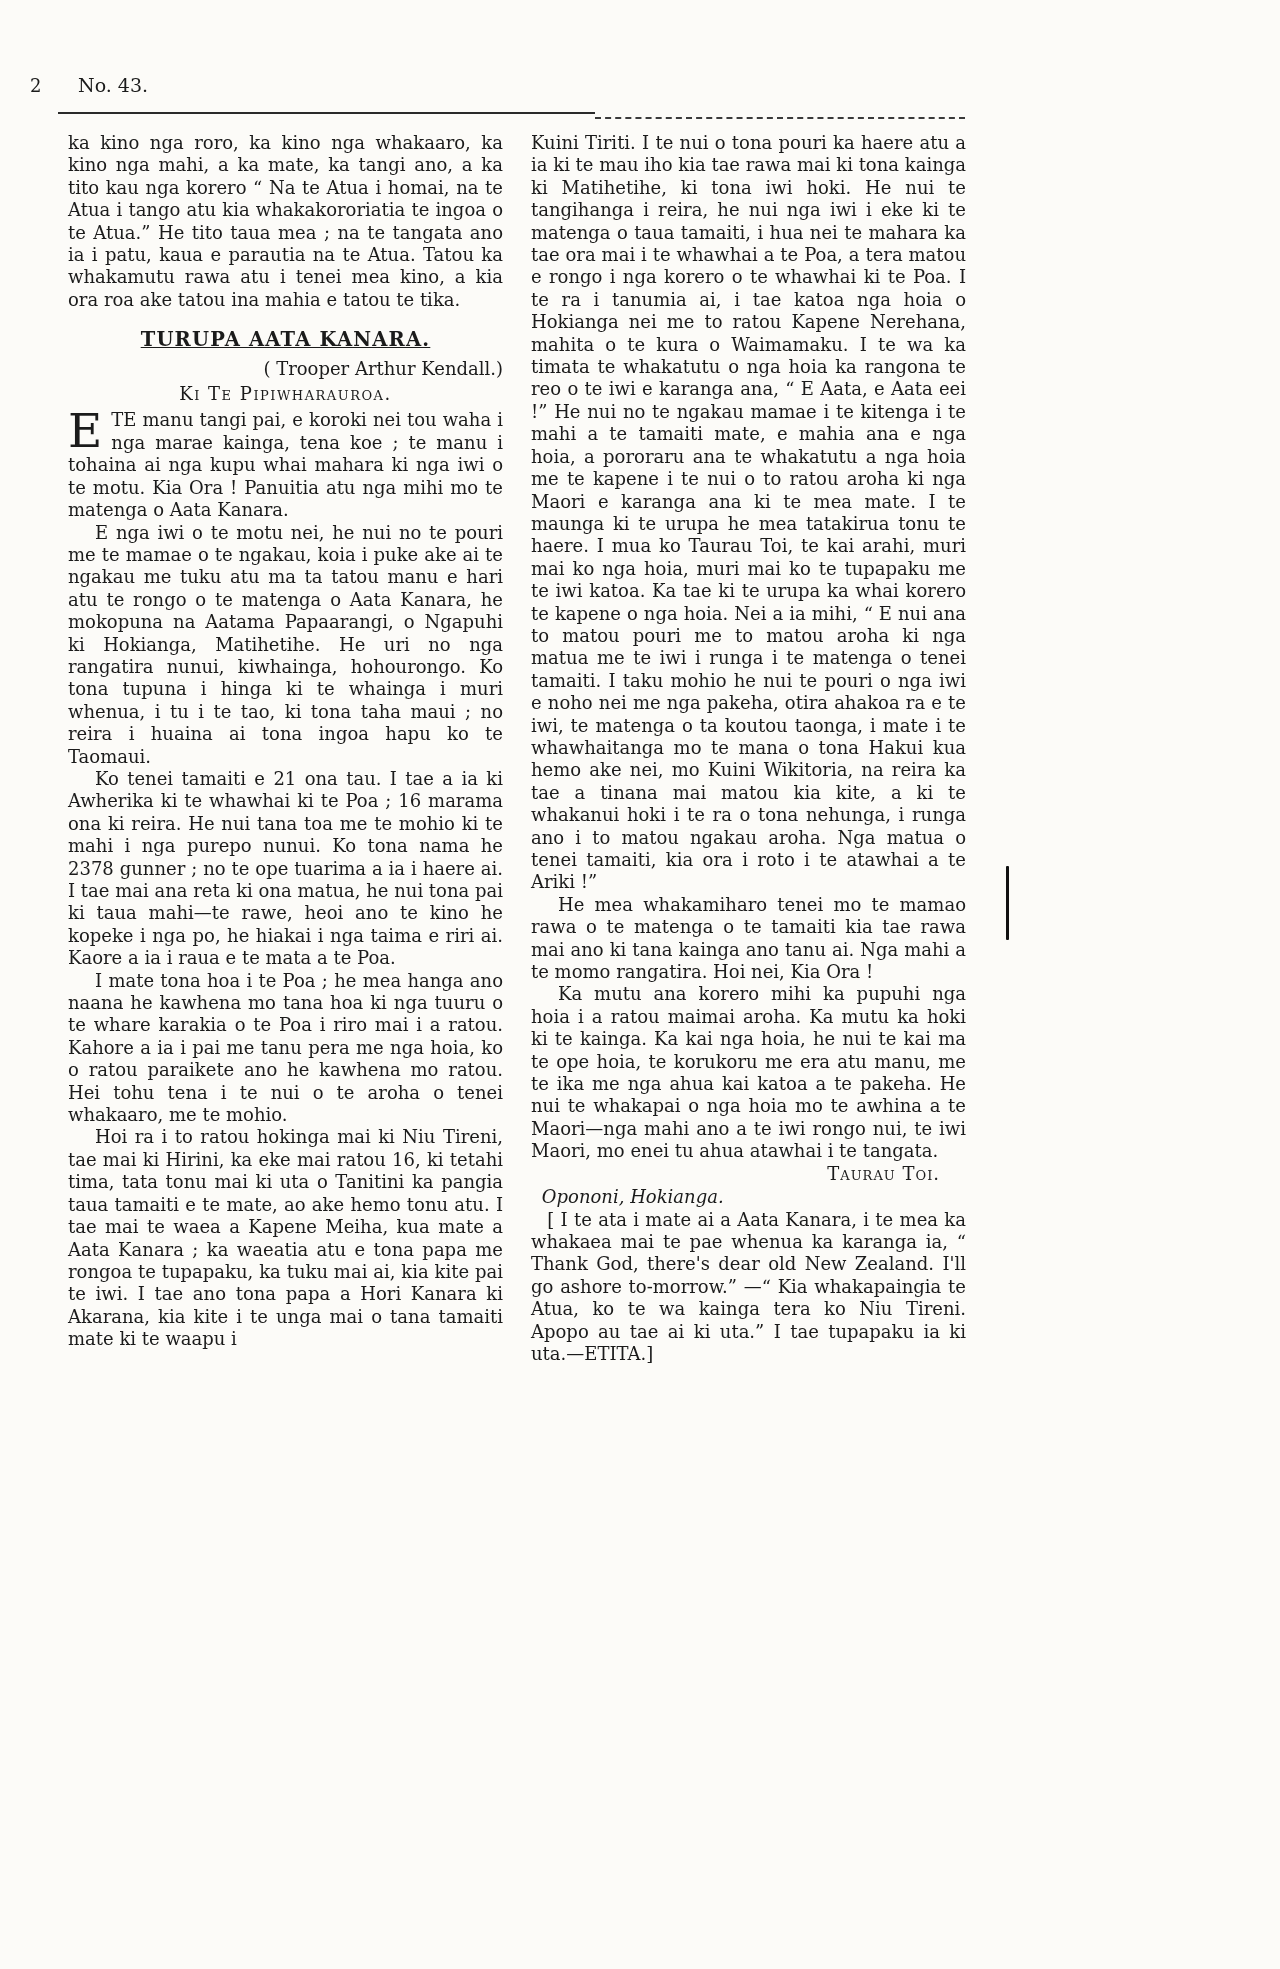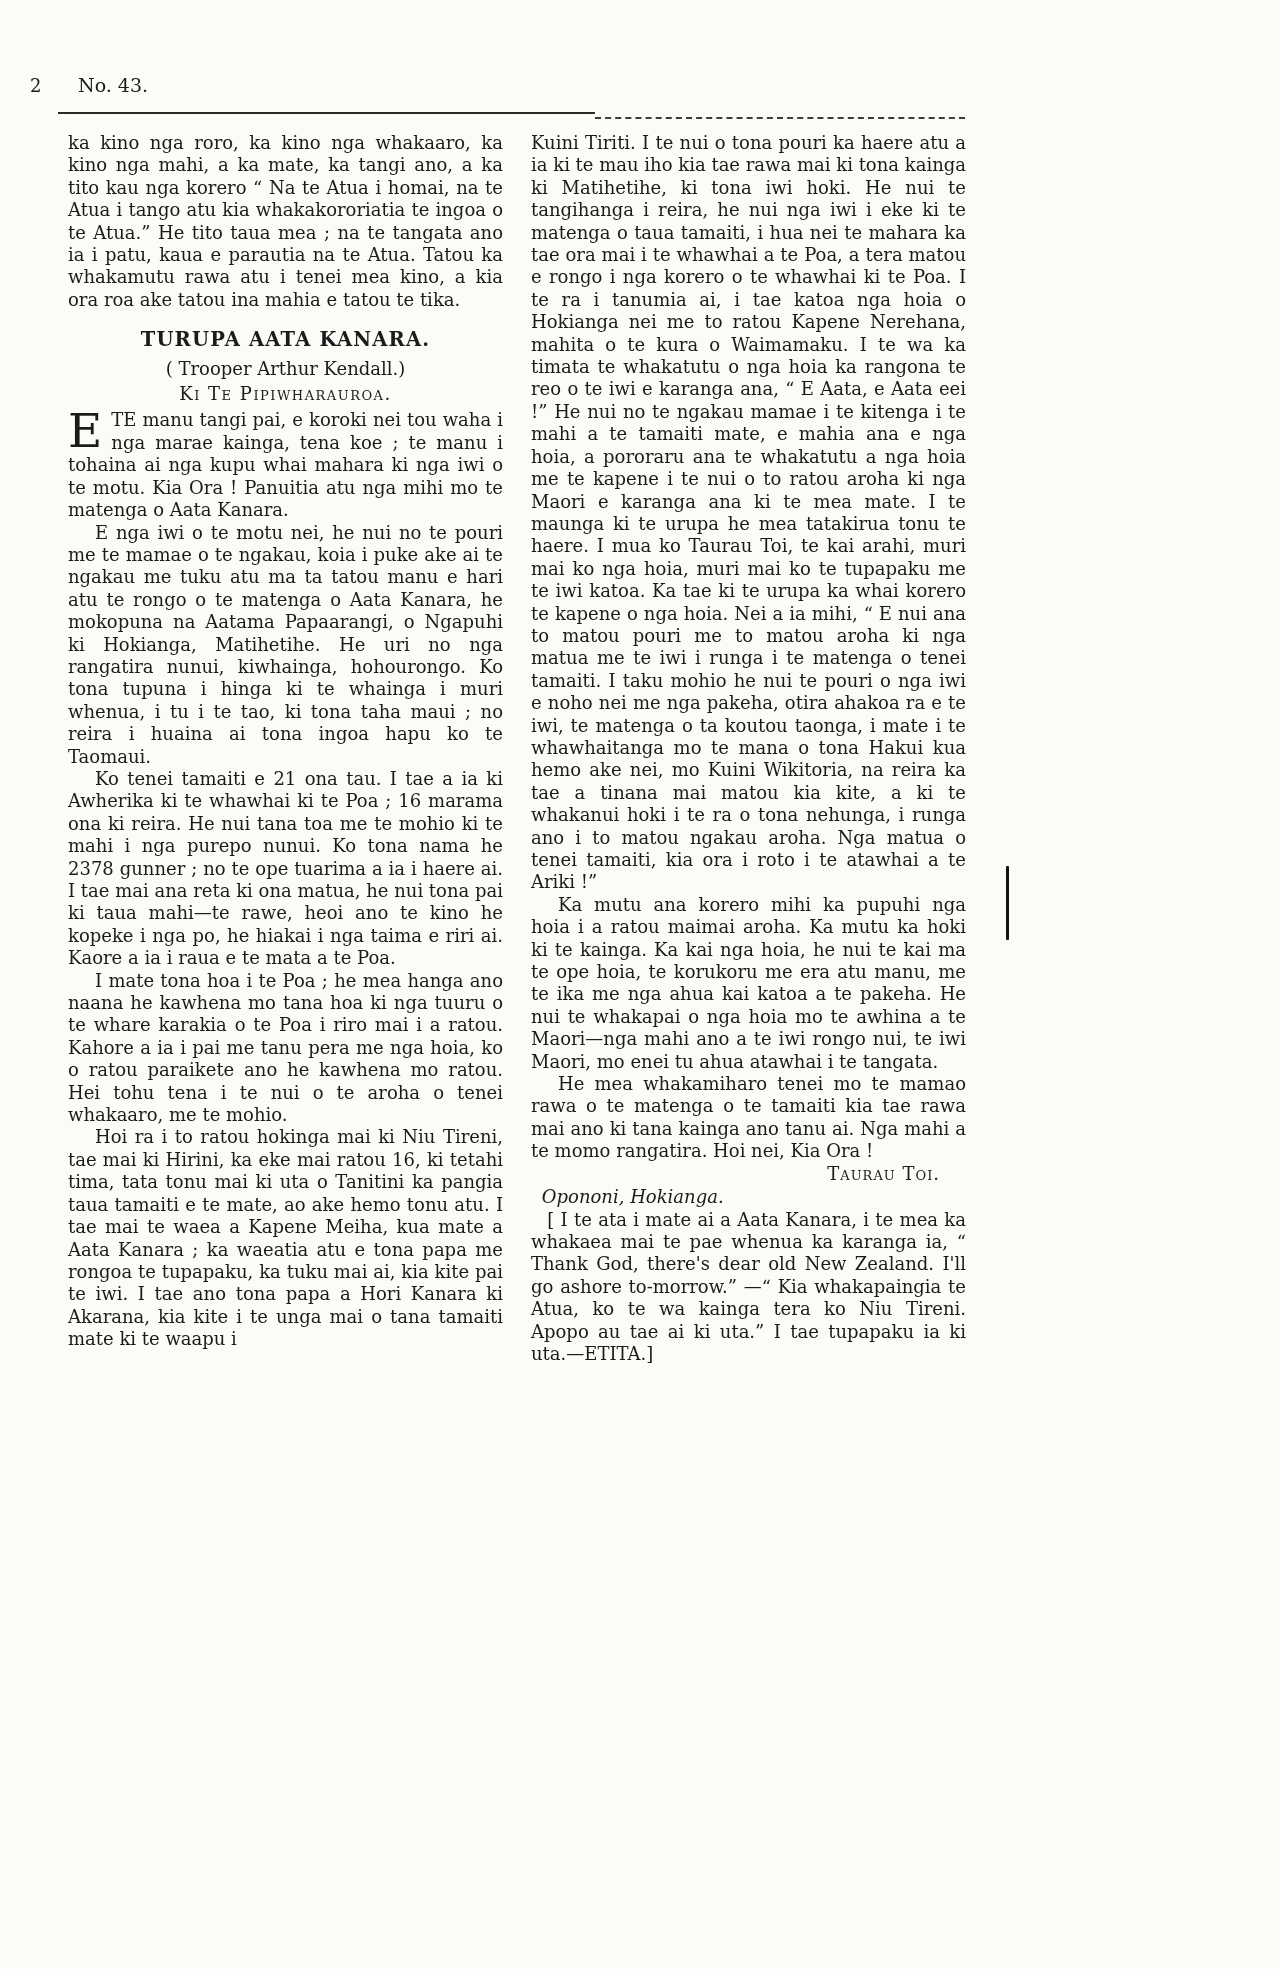--- a/index.html
+++ b/index.html
@@ -77,23 +77,24 @@
   .col p.noindent {
     text-indent: 0;
   }
   .article-heading {
     margin: 18px 0 6px 0;
     text-align: center;
     font-size: 19.5px;
     font-weight: bold;
     letter-spacing: 1.2px;
     text-indent: 0;
+    text-decoration: underline;
   }
   .subhead {
-    text-align: center;
+    text-align: right;
     text-indent: 0 !important;
     margin: 0 0 2px 0 !important;
   }
   .salutation {
     text-align: center;
     text-indent: 0 !important;
     font-variant: small-caps;
     letter-spacing: 1.5px;
     margin: 3px 0 4px 0 !important;
   }
@@ -158,22 +159,22 @@
       </p>
 
       <p>E nga iwi o te motu nei, he nui no te pouri me te mamae o te ngakau, koia i puke ake ai te ngakau me tuku atu ma ta tatou manu e hari atu te rongo o te matenga o Aata Kanara, he mokopuna na Aatama Papaarangi, o Ngapuhi ki Hokianga, Matihetihe.  He uri no nga rangatira nunui, kiwhainga, hohourongo.  Ko tona tupuna i hinga ki te whainga i muri whenua, i tu i te tao, ki tona taha maui ; no reira i huaina ai tona ingoa hapu ko te Taomaui.</p>
       <p>Ko tenei tamaiti e 21 ona tau.  I tae a ia ki Awherika ki te whawhai ki te Poa ; 16 marama ona ki reira.  He nui tana toa me te mohio ki te mahi i nga purepo nunui.  Ko tona nama he 2378 gunner ; no te ope tuarima a ia i haere ai.  I tae mai ana reta ki ona matua, he nui tona pai ki taua mahi—te rawe, heoi ano te kino he kopeke i nga po, he hiakai i nga taima e riri ai.  Kaore a ia i raua e te mata a te Poa.</p>
       <p>I mate tona hoa i te Poa ; he mea hanga ano naana he kawhena mo tana hoa ki nga tuuru o te whare karakia o te Poa i riro mai i a ratou.  Kahore a ia i pai me tanu pera me nga hoia, ko o ratou paraikete ano he kawhena mo ratou.  Hei tohu tena i te nui o te aroha o tenei whakaaro, me te mohio.</p>
       <p>Hoi ra i to ratou hokinga mai ki Niu Tireni, tae mai ki Hirini, ka eke mai ratou 16, ki tetahi tima, tata tonu mai ki uta o Tanitini ka pangia taua tamaiti e te mate, ao ake hemo tonu atu.  I tae mai te waea a Kapene Meiha, kua mate a Aata Kanara ; ka waeatia atu e tona papa me rongoa te tupapaku, ka tuku mai ai, kia kite pai te iwi.  I tae ano tona papa a Hori Kanara ki Akarana, kia kite i te unga mai o tana tamaiti mate ki te waapu i</p>
     </div>
 
     <div class="col">
       <p class="noindent">Kuini Tiriti.  I te nui o tona pouri ka haere atu a ia ki te mau iho kia tae rawa mai ki tona kainga ki Matihetihe, ki tona iwi hoki.  He nui te tangihanga i reira, he nui nga iwi i eke ki te matenga o taua tamaiti, i hua nei te mahara ka tae ora mai i te whawhai a te Poa, a tera matou e rongo i nga korero o te whawhai ki te Poa.  I te ra i tanumia ai, i tae katoa nga hoia o Hokianga nei me to ratou Kapene Nerehana, mahita o te kura o Waimamaku.  I te wa ka timata te whakatutu o nga hoia ka rangona te reo o te iwi e karanga ana, “ E Aata, e Aata eei !”  He nui no te ngakau mamae i te kitenga i te mahi a te tamaiti mate, e mahia ana e nga hoia, a pororaru ana te whakatutu a nga hoia me te kapene i te nui o to ratou aroha ki nga Maori e karanga ana ki te mea mate.  I te maunga ki te urupa he mea tatakirua tonu te haere.  I mua ko Taurau Toi, te kai arahi, muri mai ko nga hoia, muri mai ko te tupapaku me te iwi katoa.  Ka tae ki te urupa ka whai korero te kapene o nga hoia.  Nei a ia mihi, “ E nui ana to matou pouri me to matou aroha ki nga matua me te iwi i runga i te matenga o tenei tamaiti.  I taku mohio he nui te pouri o nga iwi e noho nei me nga pakeha, otira ahakoa ra e te iwi, te matenga o ta koutou taonga, i mate i te whawhaitanga mo te mana o tona Hakui kua hemo ake nei, mo Kuini Wikitoria, na reira ka tae a tinana mai matou kia kite, a ki te whakanui hoki i te ra o tona nehunga, i runga ano i to matou ngakau aroha.  Nga matua o tenei tamaiti, kia ora i roto i te atawhai a te Ariki !”</p>
+      <p>He mea whakamiharo tenei mo te mamao rawa o te matenga o te tamaiti kia tae rawa mai ano ki tana kainga ano tanu ai.  Nga mahi a te momo rangatira.  Hoi nei, Kia Ora !</p>
       <p>Ka mutu ana korero mihi ka pupuhi nga hoia i a ratou maimai aroha.  Ka mutu ka hoki ki te kainga.  Ka kai nga hoia, he nui te kai ma te ope hoia, te korukoru me era atu manu, me te ika me nga ahua kai katoa a te pakeha.  He nui te whakapai o nga hoia mo te awhina a te Maori—nga mahi ano a te iwi rongo nui, te iwi Maori, mo enei tu ahua atawhai i te tangata.</p>
-      <p>He mea whakamiharo tenei mo te mamao rawa o te matenga o te tamaiti kia tae rawa mai ano ki tana kainga ano tanu ai.  Nga mahi a te momo rangatira.  Hoi nei, Kia Ora !</p>
       <p class="signature">Taurau Toi.</p>
       <p class="noindent place">Opononi, Hokianga.</p>
       <p class="editor-note">[ I te ata i mate ai a Aata Kanara, i te mea ka whakaea mai te pae whenua ka karanga ia, “ Thank God, there's dear old New Zealand.  I'll go ashore to-morrow.”  —“ Kia whakapaingia te Atua, ko te wa kainga tera ko Niu Tireni.  Apopo au tae ai ki uta.”  I tae tupapaku ia ki uta.—ETITA.]</p>
     </div>
 
   </main>
 
   <div class="scan-artifact"></div>
 
 </div>

